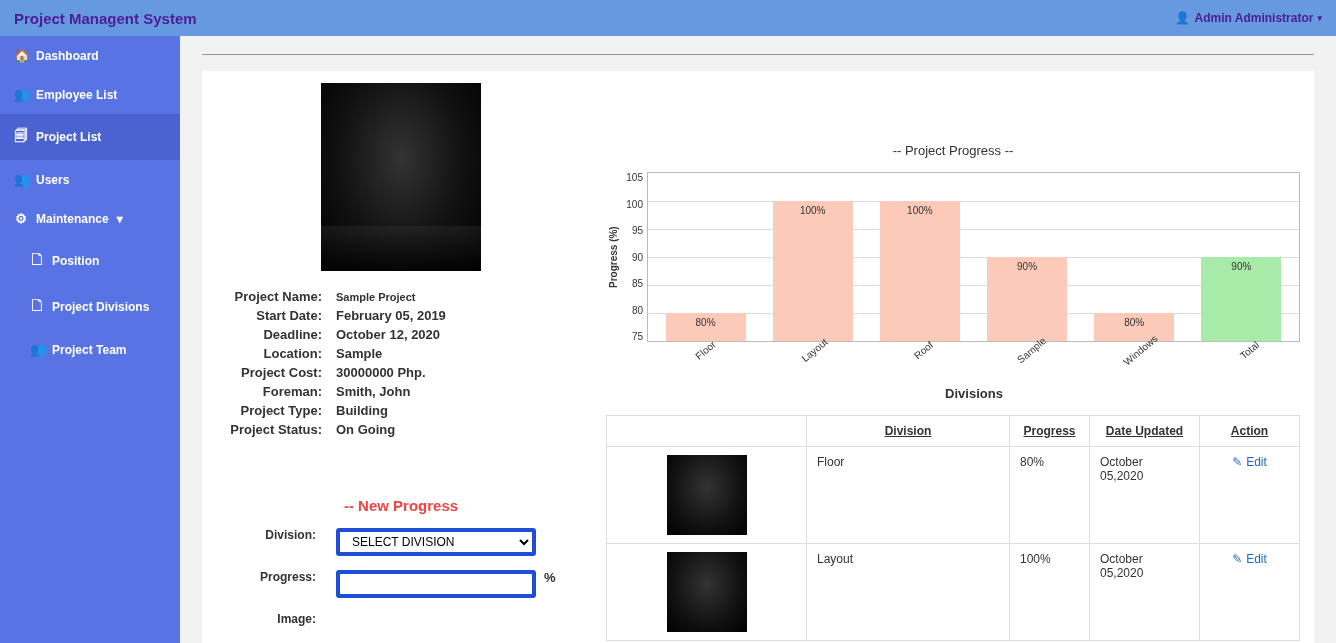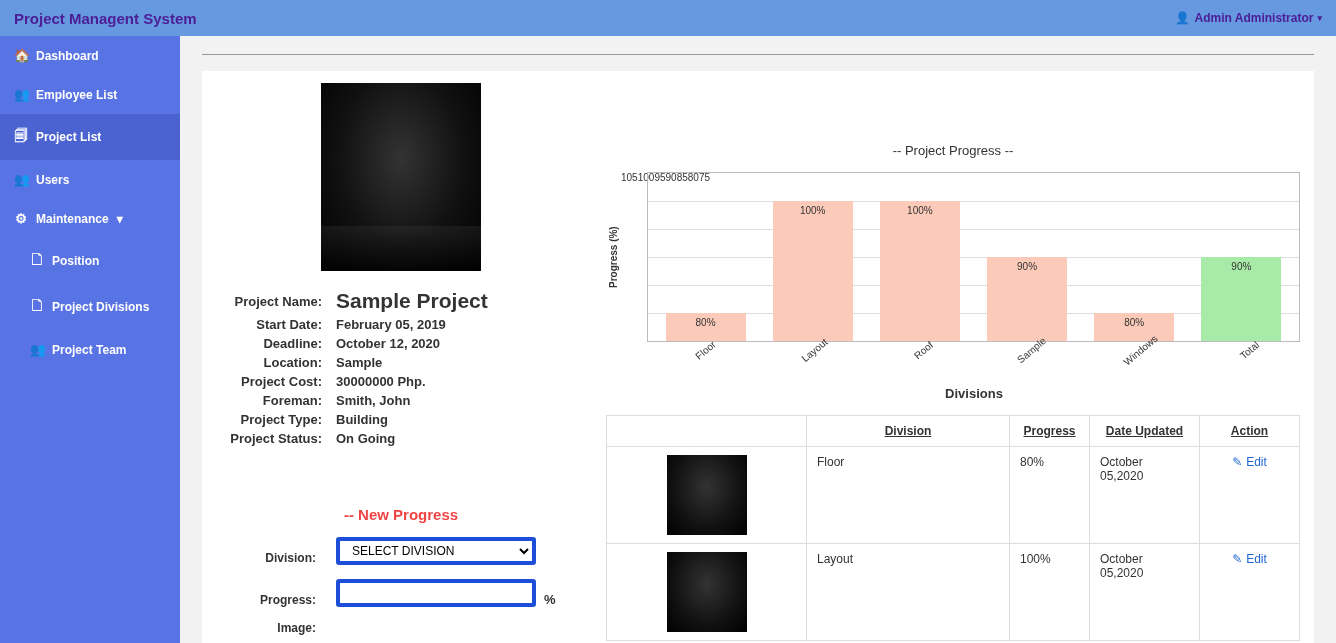--- a/index.html
+++ b/index.html
@@ -121,31 +121,31 @@
     font-weight: bold;
     font-size: 13px;
     padding-right: 14px;
   }
   .details-row .val {
     font-weight: bold;
     font-size: 13px;
     text-align: left;
   }
   .details-row.heading .val {
-    font-size: 21px;
+    font-size: 11px;
   }
   .newprog-title {
     font-weight: bold;
     font-size: 15px;
     margin: 60px 0 14px 0;
     color: #ef4444;
   }
   .form-row {
     display: flex;
-    align-items: flex-end;
+    align-items: flex-start;
     margin-bottom: 14px;
   }
   .form-row .flabel {
     width: 120px;
     text-align: right;
     font-weight: bold;
     font-size: 12px;
     padding-right: 20px;
   }
   .form-row select,
@@ -181,21 +181,21 @@
   .yaxis-label {
     writing-mode: vertical-rl;
     transform: rotate(180deg);
     font-size: 10px;
     font-weight: bold;
     text-align: center;
     padding: 0 2px;
   }
   .y-ticks {
     display: flex;
-    flex-direction: row;
+    flex-direction: column;
     justify-content: space-between;
     font-size: 10px;
     text-align: right;
     padding-right: 4px;
     width: 26px;
   }
   .plot {
     flex: 1;
     border: 1px solid #bbb;
     position: relative;

